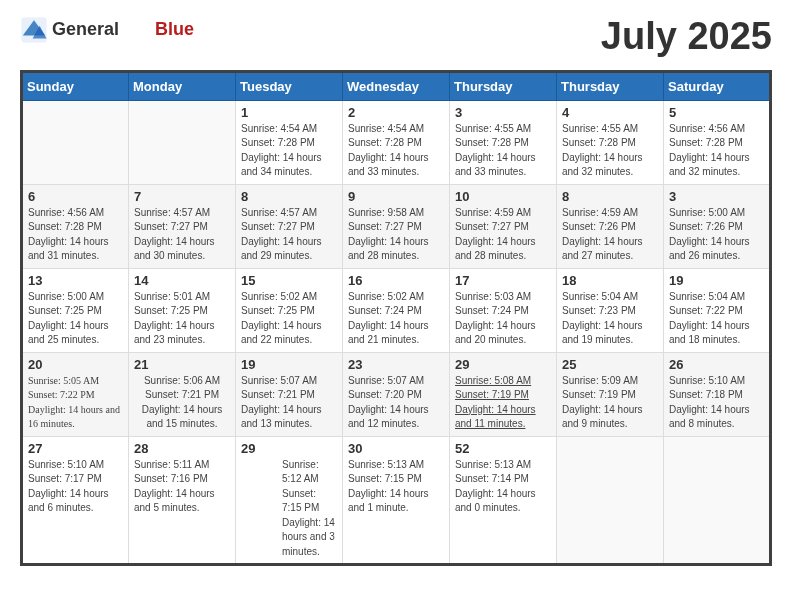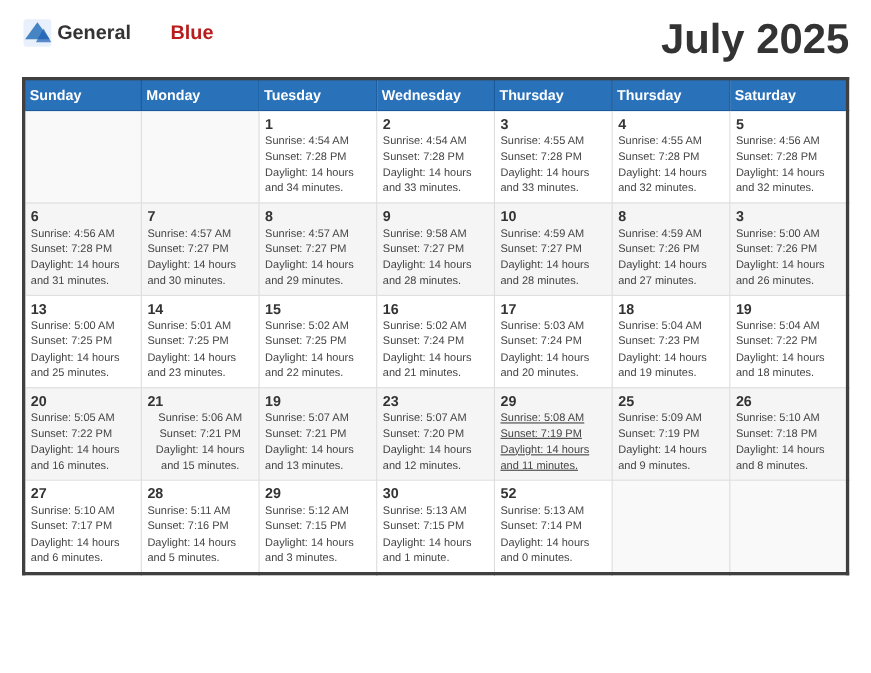--- a/index.html
+++ b/index.html
@@ -255,21 +255,21 @@
           <td>
             <span class="day-num">19</span>
             <div class="day-info" style="white-space: pre-line;">Sunrise: 5:04 AM
 Sunset: 7:22 PM
 Daylight: 14 hours and 18 minutes.</div>
           </td>
         </tr>
         <tr>
           <td>
             <span class="day-num">20</span>
-            <div class="day-info" style="white-space: pre-line;">Sunrise: 5:05 AM
+            <div class="day-info" style="white-space: pre-line; font-family: Liberation Serif, serif;">Sunrise: 5:05 AM
 Sunset: 7:22 PM
 Daylight: 14 hours and 16 minutes.</div>
           </td>
           <td>
             <span class="day-num">21</span>
             <div class="day-info" style="white-space: pre-line; text-align: center;">Sunrise: 5:06 AM
 Sunset: 7:21 PM
 Daylight: 14 hours and 15 minutes.</div>
           </td>
           <td>
@@ -311,21 +311,21 @@
 Daylight: 14 hours and 6 minutes.</div>
           </td>
           <td>
             <span class="day-num">28</span>
             <div class="day-info" style="white-space: pre-line;">Sunrise: 5:11 AM
 Sunset: 7:16 PM
 Daylight: 14 hours and 5 minutes.</div>
           </td>
           <td>
             <span class="day-num">29</span>
-            <div class="day-info" style="white-space: pre-line;">Sunrise: 5:12 AM
+            <div class="day-info" style="white-space: pre-line; margin-left: 41px;">Sunrise: 5:12 AM
 Sunset: 7:15 PM
 Daylight: 14 hours and 3 minutes.</div>
           </td>
           <td>
             <span class="day-num">30</span>
             <div class="day-info" style="white-space: pre-line;">Sunrise: 5:13 AM
 Sunset: 7:15 PM
 Daylight: 14 hours and 1 minute.</div>
           </td>
           <td>

